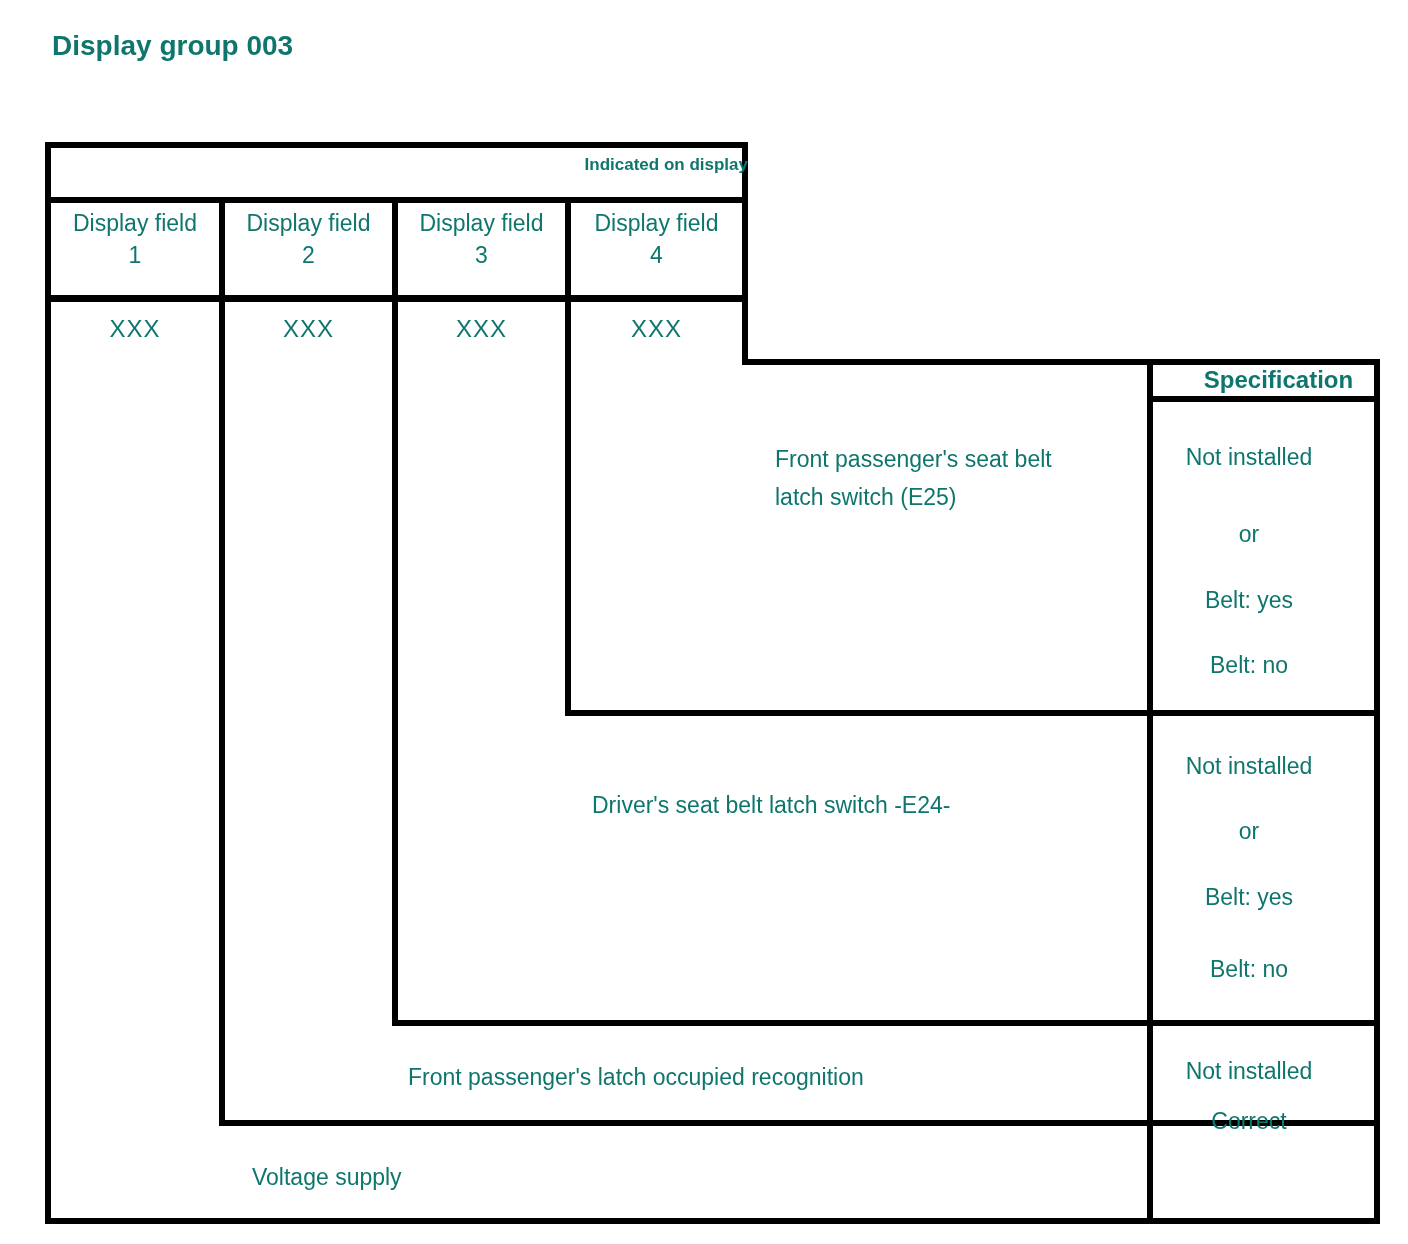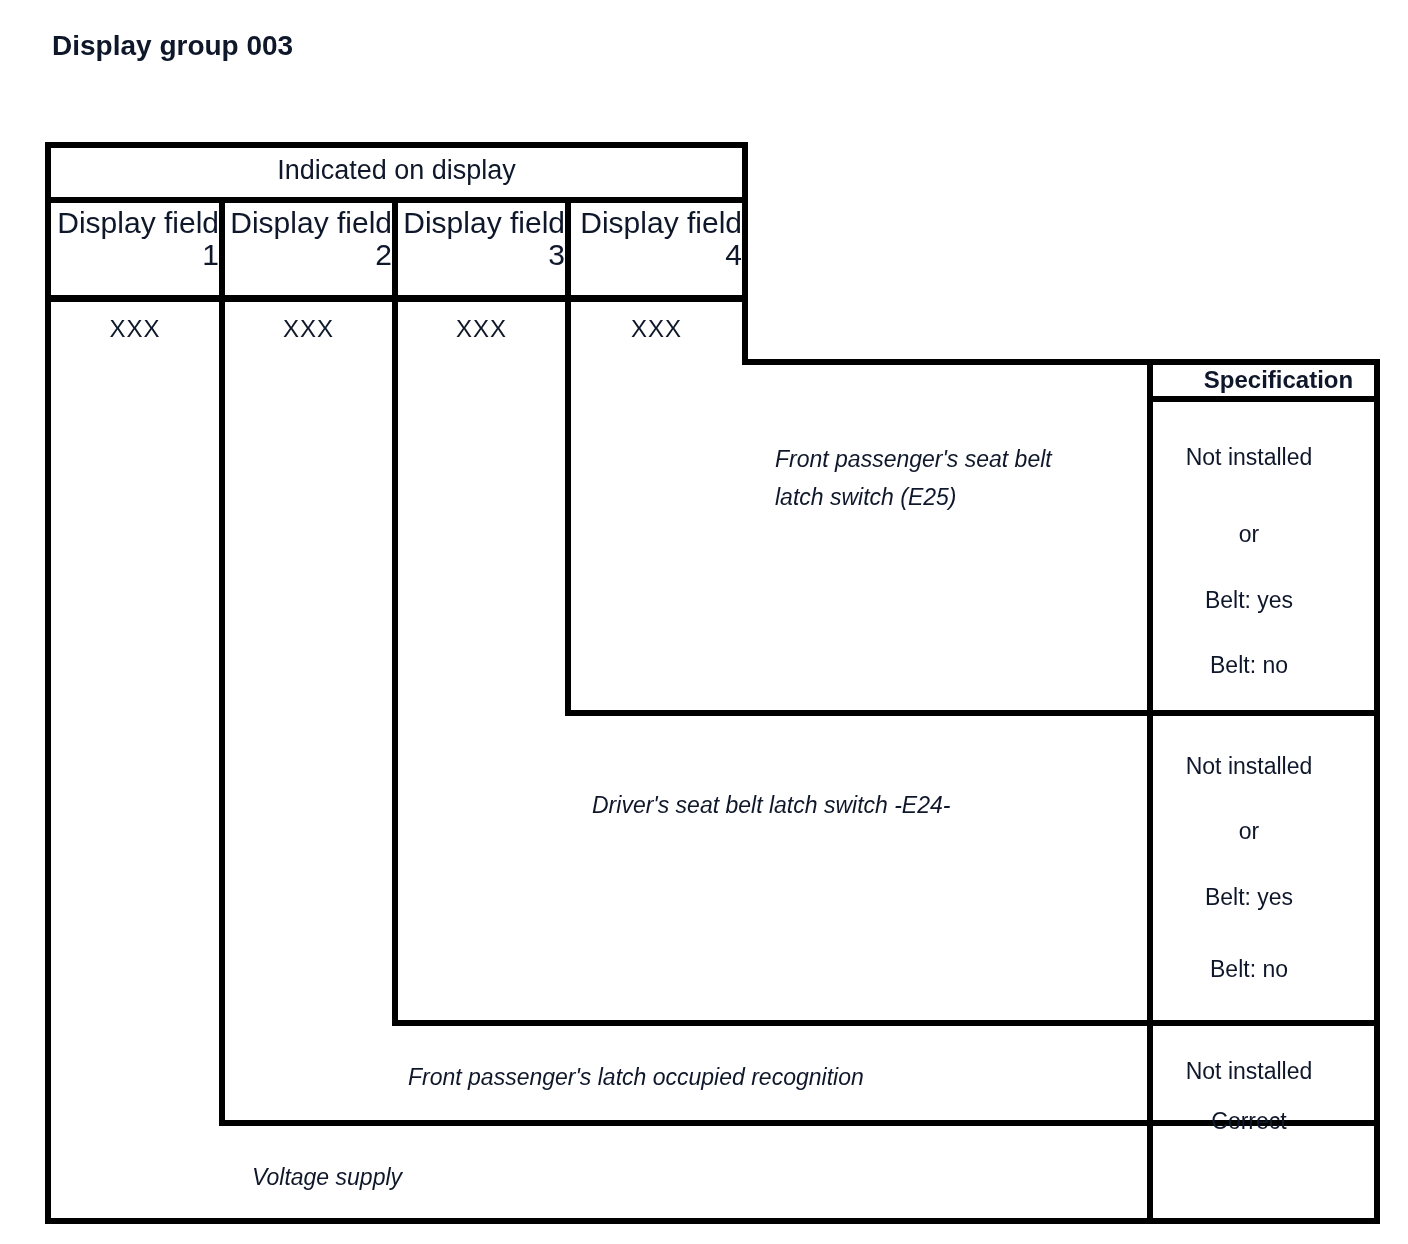--- a/index.html
+++ b/index.html
@@ -15,52 +15,51 @@
     font-family: "Liberation Sans", sans-serif;
     color: #000000;
     overflow: hidden;
   }
   .ln {
     position: absolute;
     background: #000000;
   }
   .txt {
     position: absolute;
-    color: #0f172a;
+    color: #0f766e;
   }
   .title-line {
     font-size: 28px;
     font-weight: bold;
     line-height: 40px;
     white-space: nowrap;
   }
   .indicated {
-    font-size: 27px;
-    font-weight: normal;
-    text-align: center;
+    font-size: 17px;
+    font-weight: bold;
+    text-align: right;
   }
   .field-cell {
-    font-size: 30px;
+    font-size: 23px;
     line-height: 32px;
-    text-align: right;
+    text-align: center;
   }
   .xxx-cell {
     font-size: 24px;
     letter-spacing: 1px;
     text-align: center;
   }
   .spec-header {
     font-size: 24px;
     font-weight: bold;
     text-align: center;
   }
   .desc {
     font-size: 23px;
     line-height: 38px;
-    font-style: italic;
   }
   .nowrap { white-space: nowrap; }
   .spec-item {
     font-size: 23px;
     text-align: center;
     width: 192px;
     left: 1153px;
   }
 </style>
 </head>

